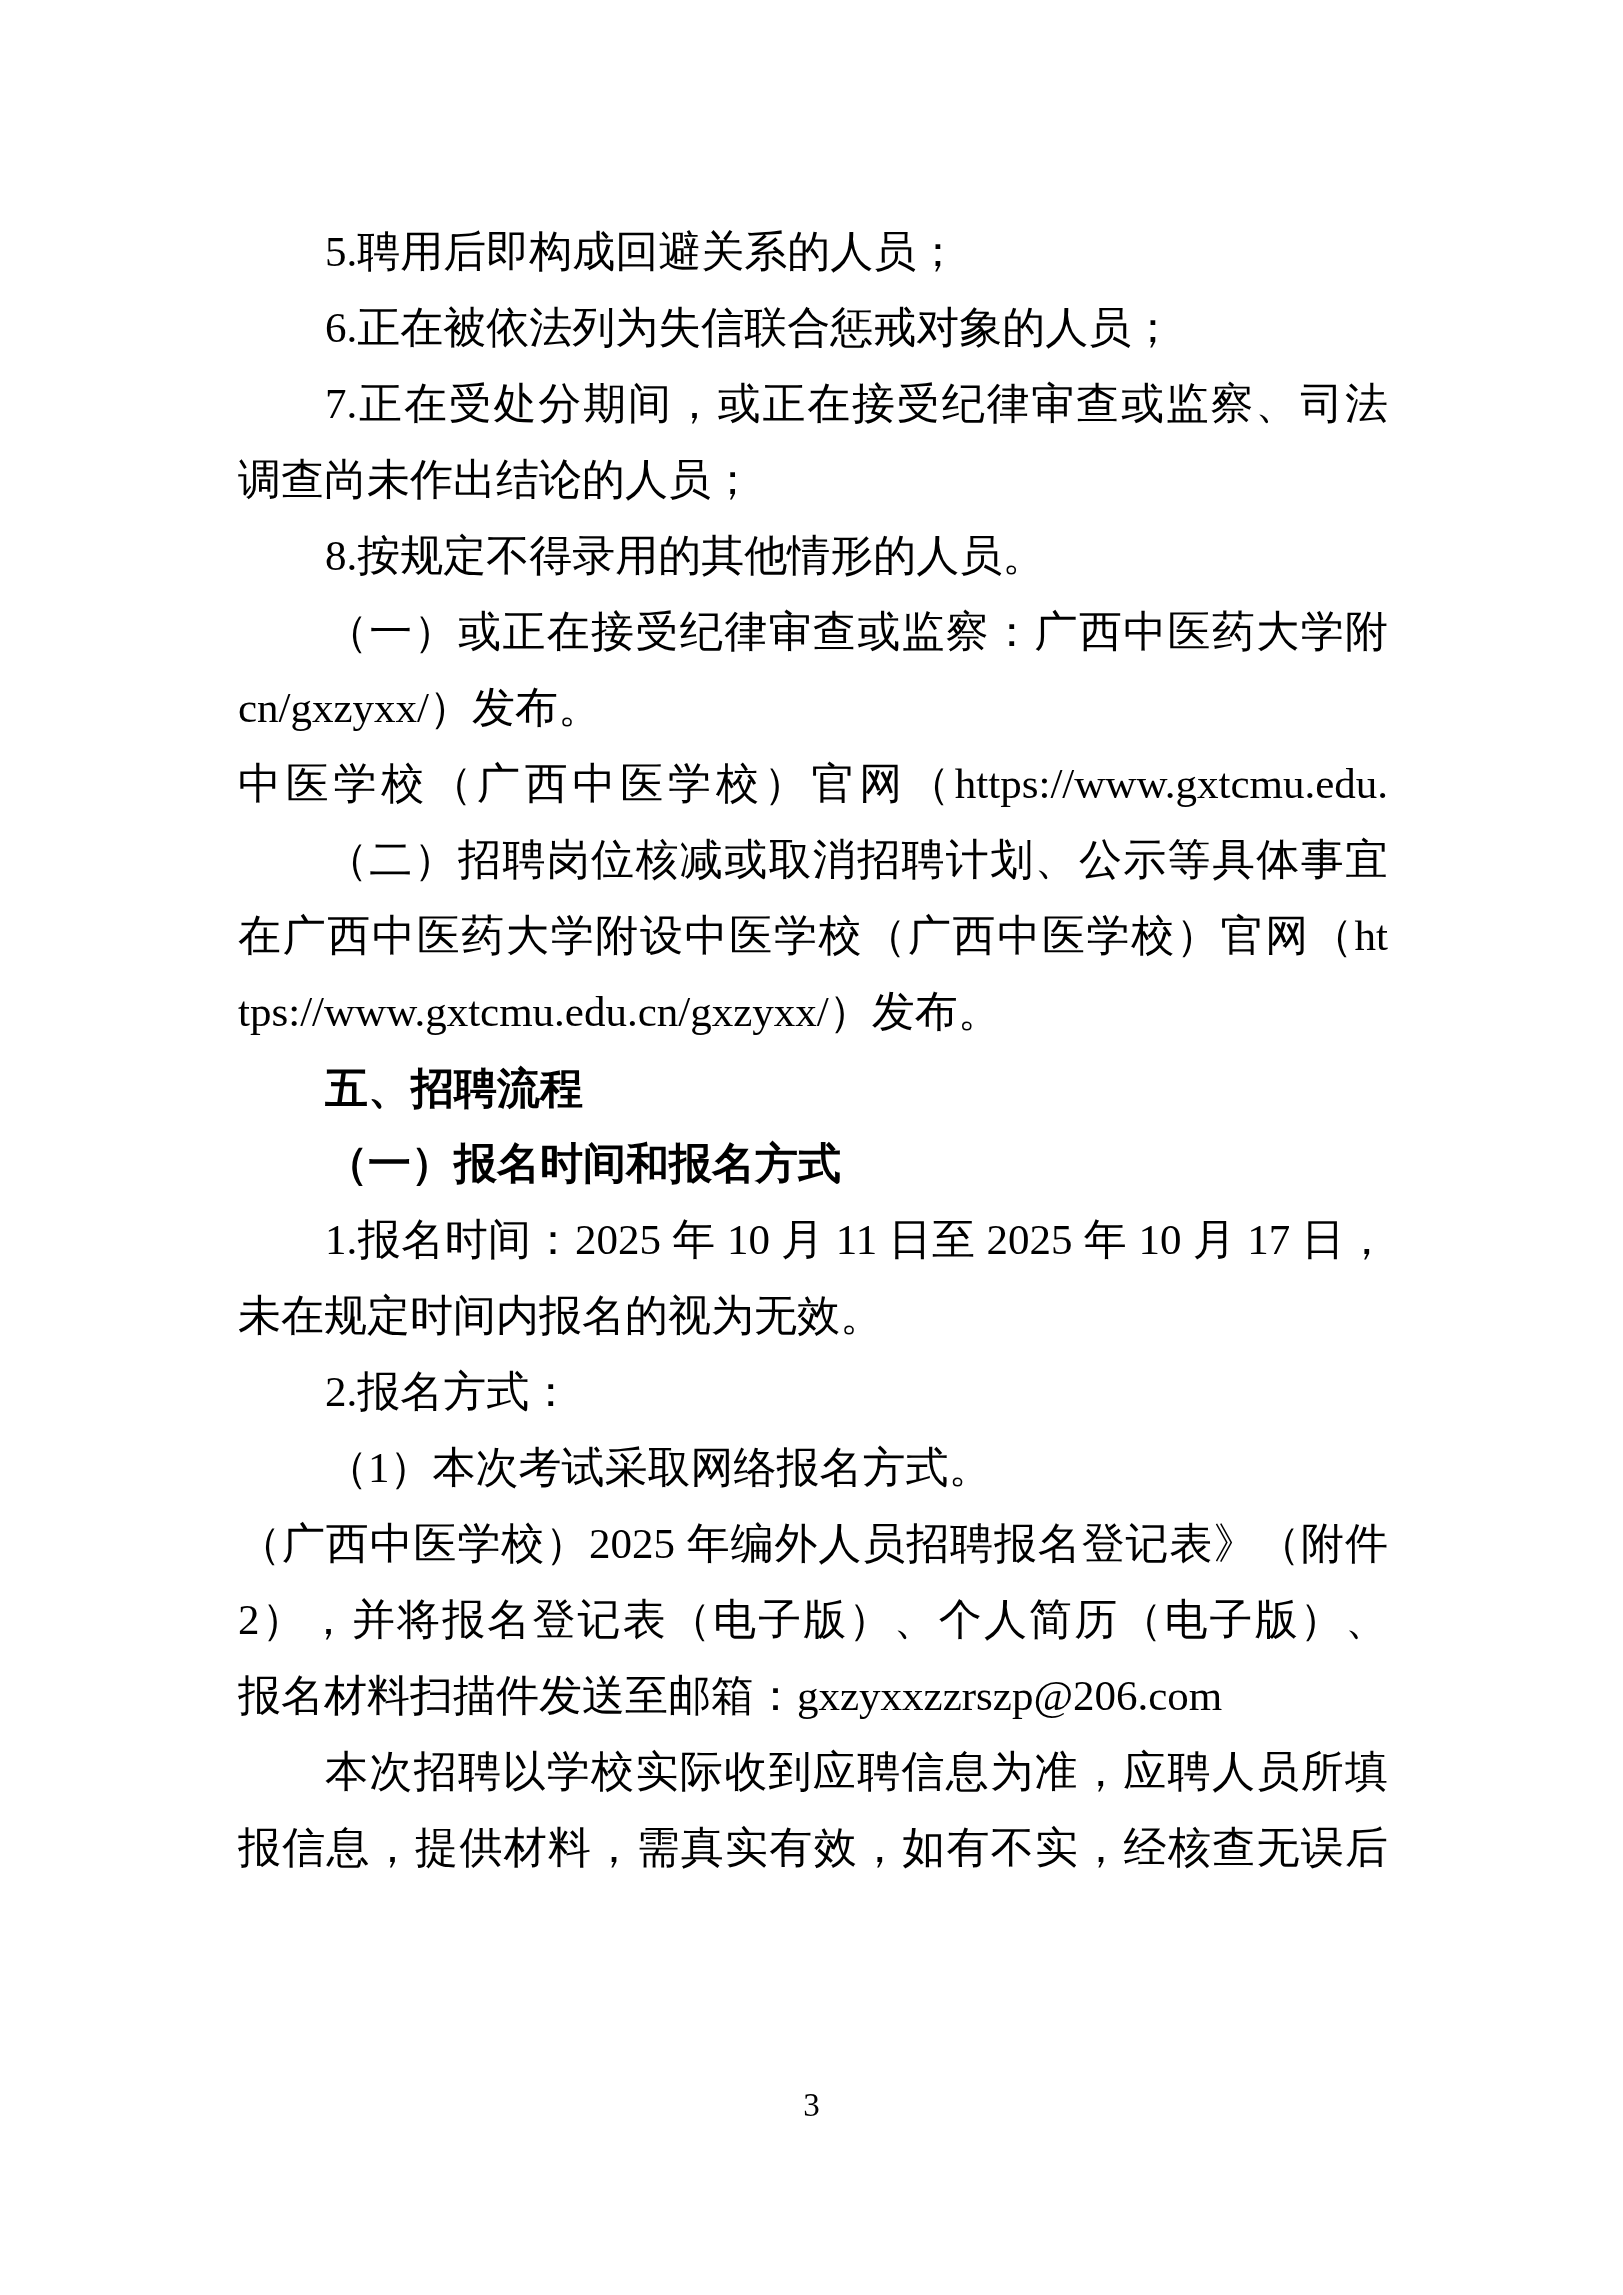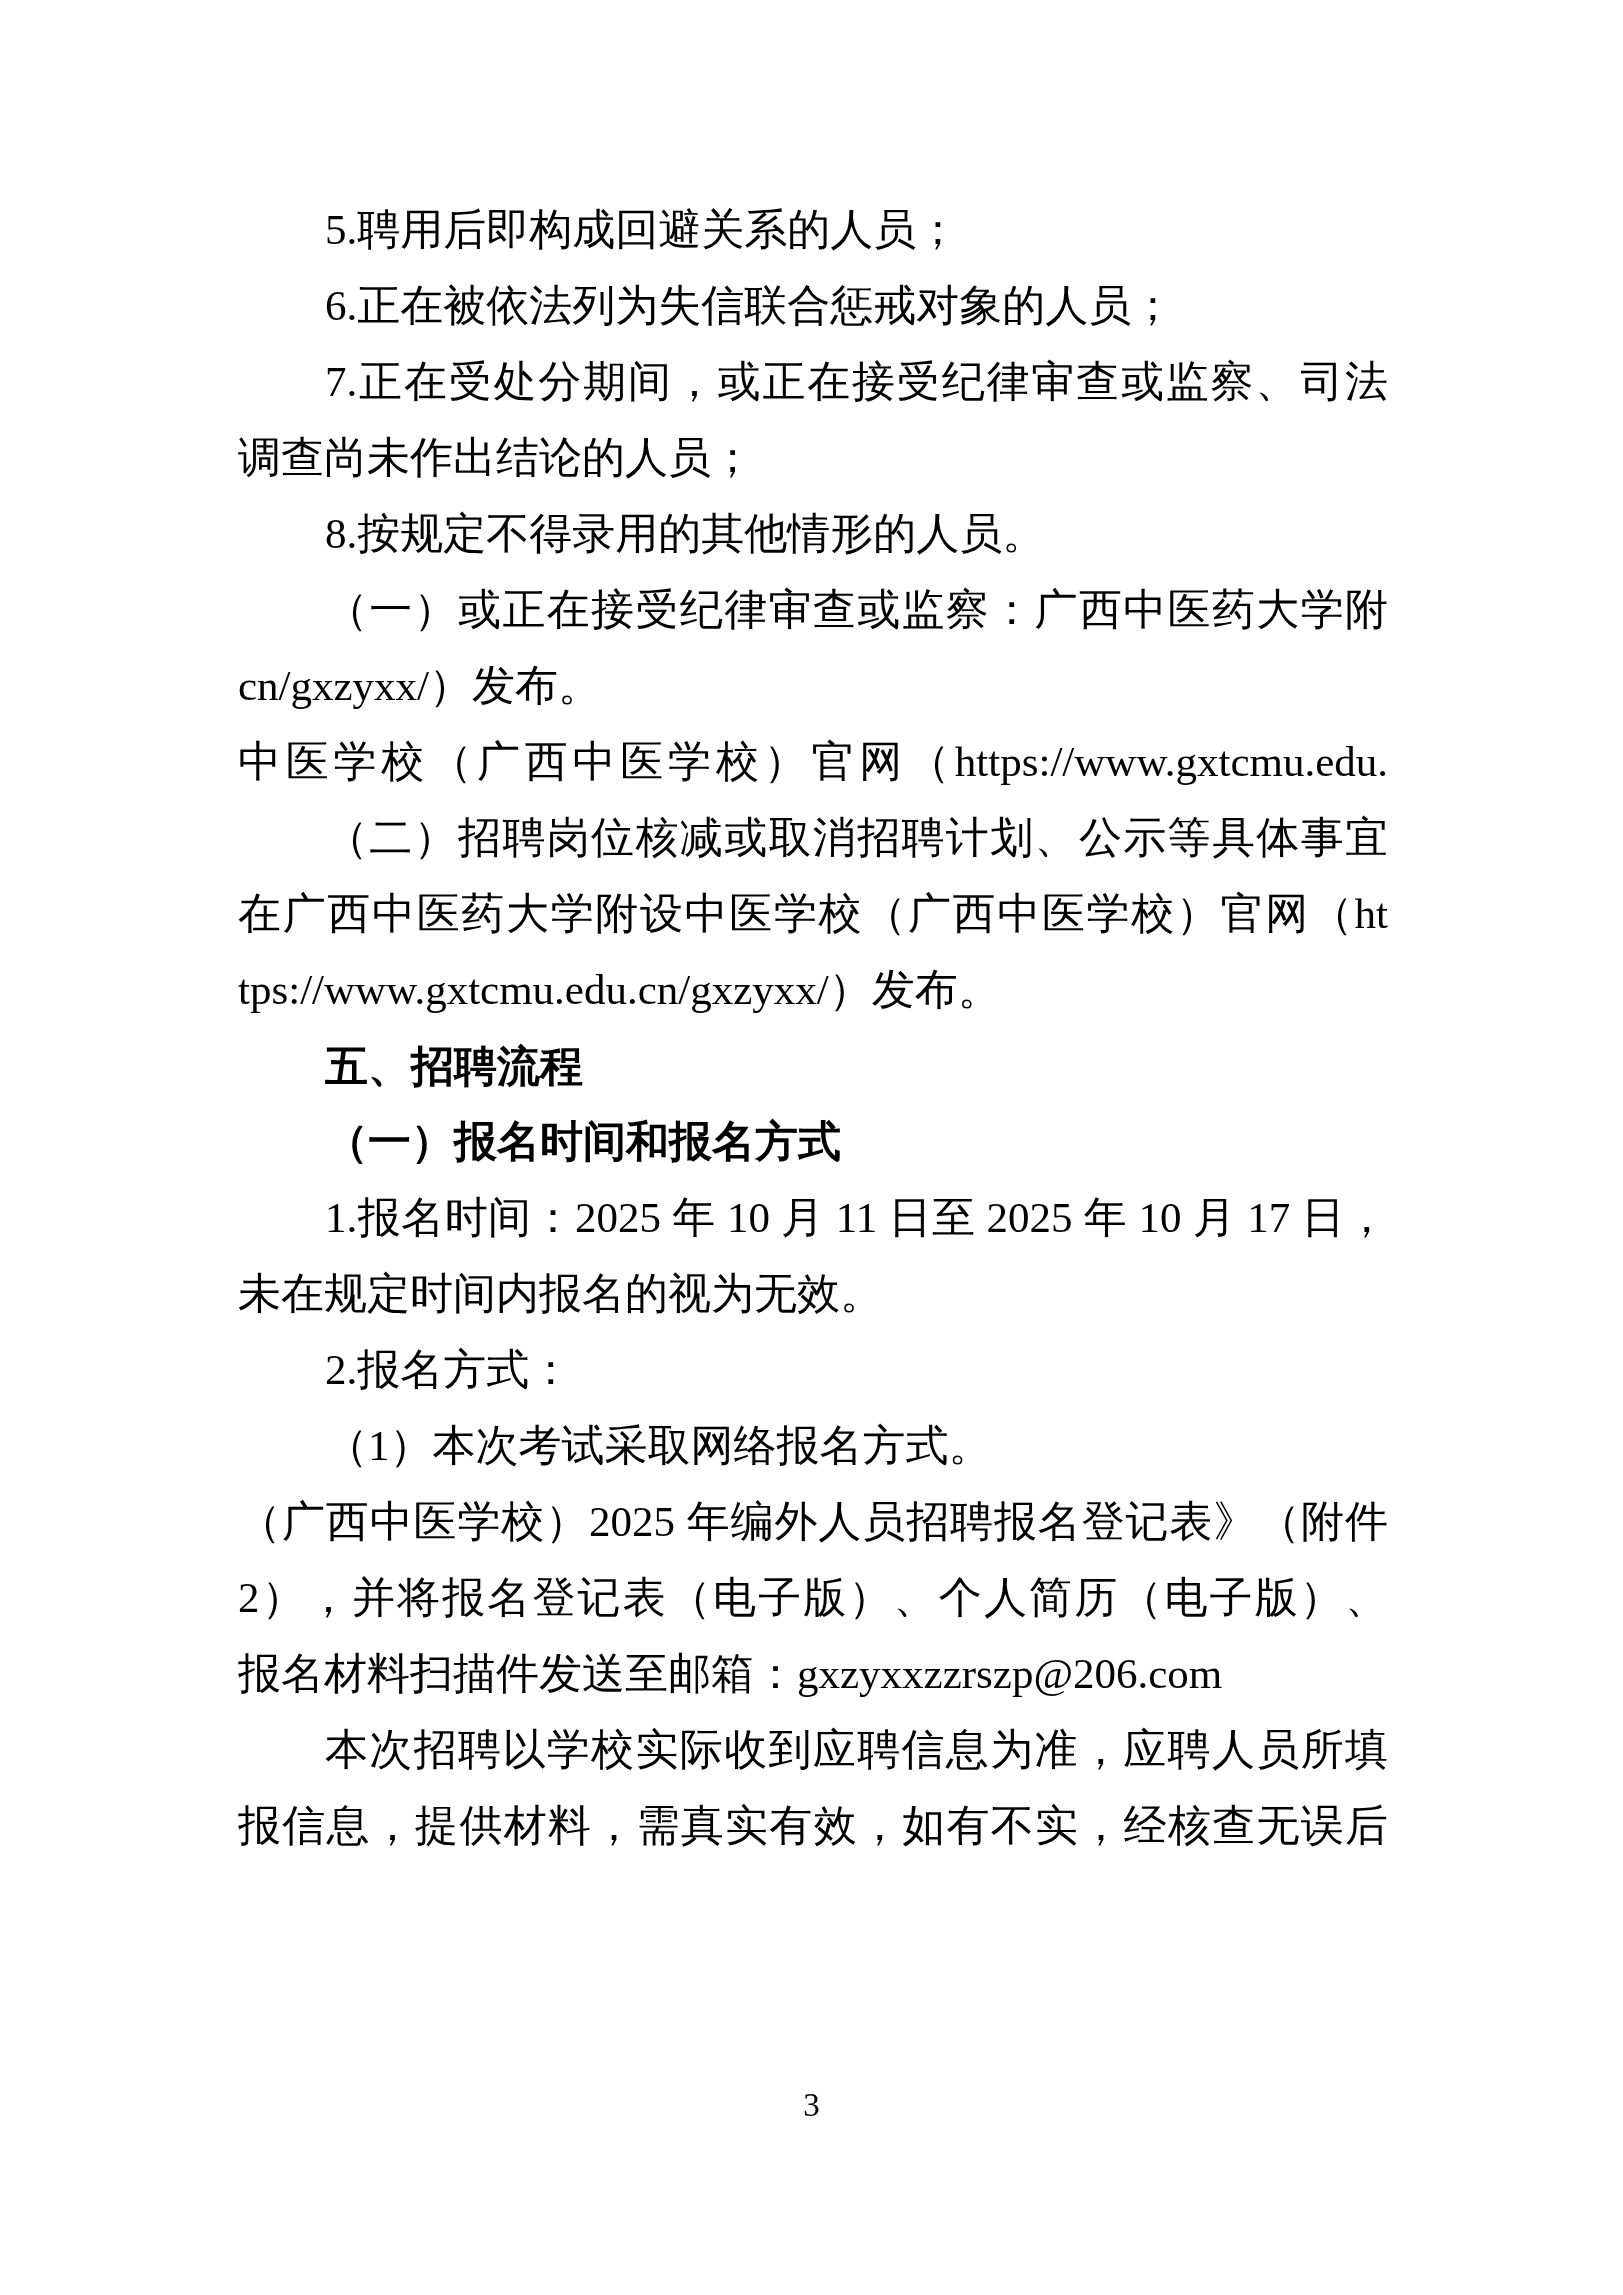--- a/index.html
+++ b/index.html
@@ -11,21 +11,21 @@
     height: 2295px;
     position: relative;
     background: #ffffff;
     color: #000000;
     font-family: "Liberation Serif", "DejaVu Serif", serif;
     overflow: hidden;
   }
   .text-block {
     position: absolute;
     left: 238px;
-    top: 192px;
+    top: 214px;
     width: 1150px;
   }
   .line {
     font-size: 43px;
     line-height: 76px;
     height: 76px;
     white-space: nowrap;
     overflow: hidden;
   }
   .line.justify {

